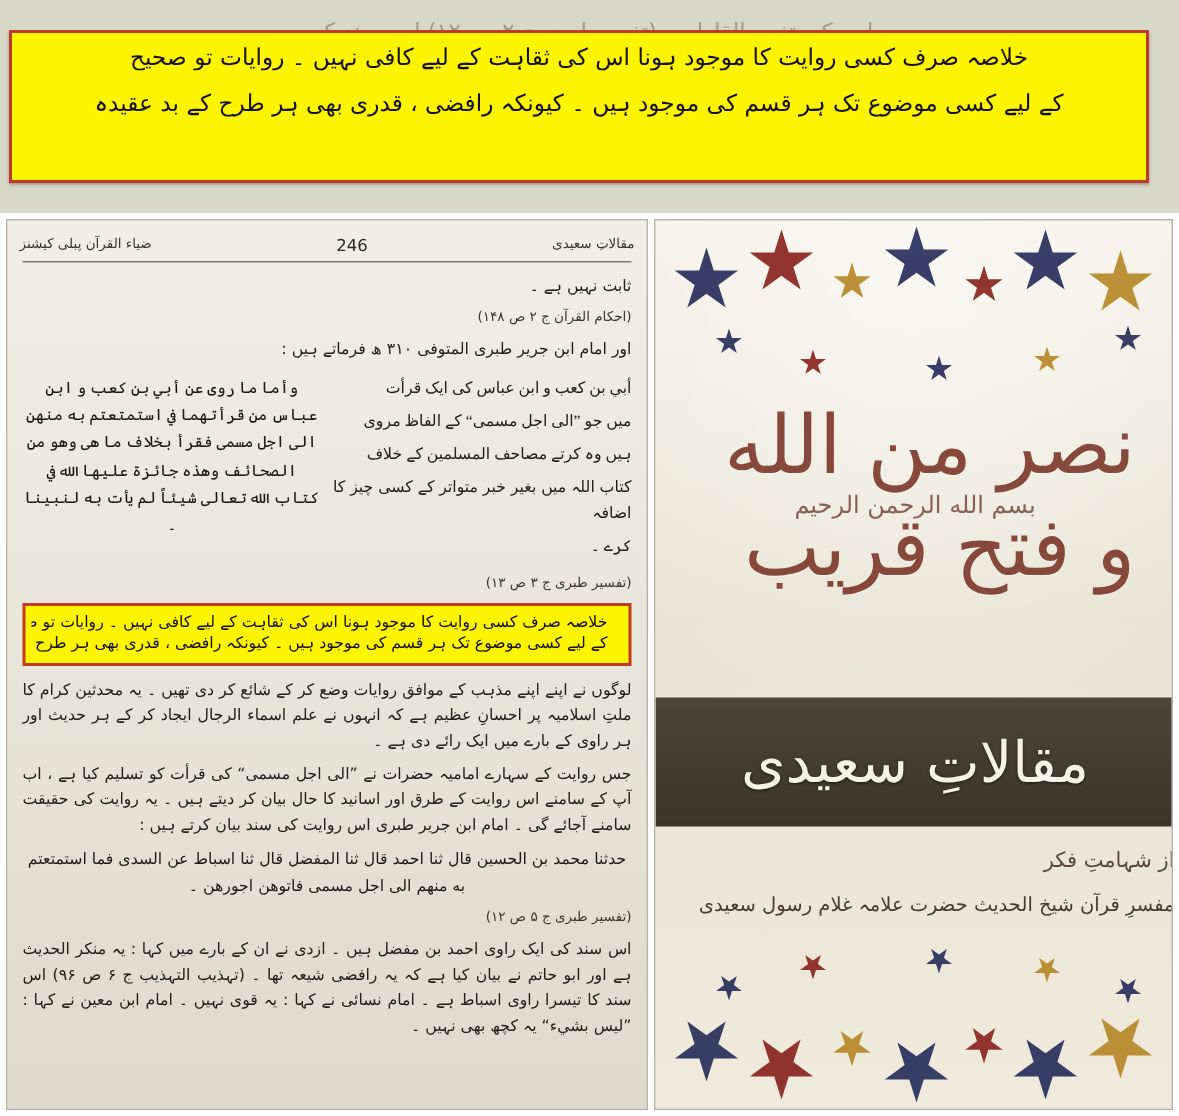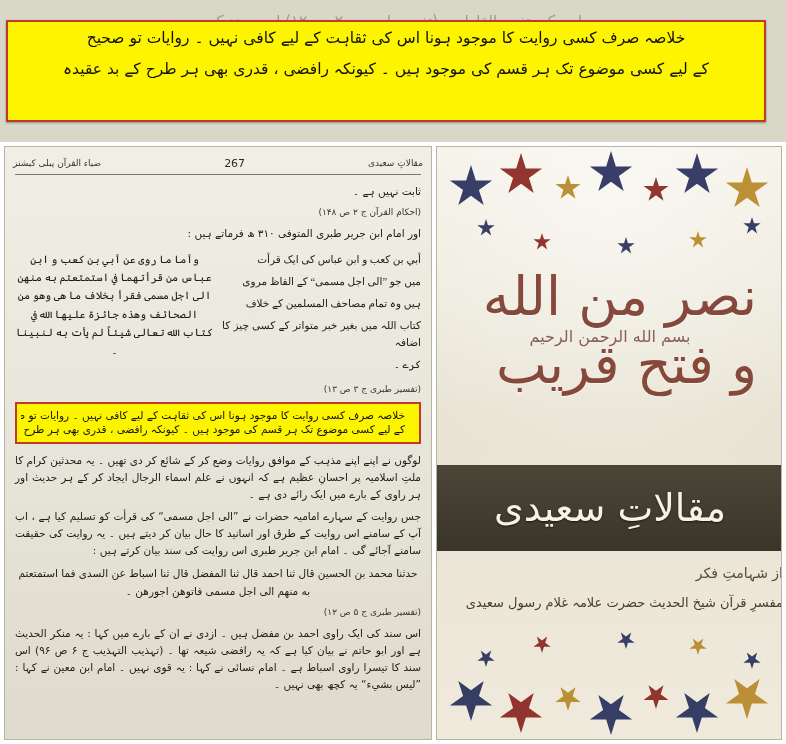--- a/index.html
+++ b/index.html
@@ -280,36 +280,36 @@
     </div>
   </div>
 
   <div class="lower">
 
     <div class="scan-page">
       <div class="scan-inner"></div>
 
       <div class="scan-header">
         <span>مقالاتِ سعیدی</span>
-        <span class="hdr-center">267</span>
+        <span class="hdr-center">246</span>
         <span>ضیاء القرآن پبلی کیشنز</span>
       </div>
       <div class="scan-rule"></div>
 
       <div class="scan-body">
         <p>ثابت نہیں ہے ۔</p>
         <p class="ref">(احکام القرآن ج ۲ ص ۱۴۸)</p>
         <p>اور امام ابن جریر طبری المتوفی ۳۱۰ ھ فرماتے ہیں :</p>
 
         <div class="two-col">
           <div class="col arabic-block">وأما ما روى عن أبي بن كعب و ابن عباس من قرأتهما في استمتعتم به منهن الى اجل مسمى فقرأ بخلاف ما هى وهو من الصحائف وهذه جائزة عليها الله في كتاب الله تعالى شيئاً لم يأت به لنبينا ۔</div>
           <div class="col">
             <p>أبي بن كعب و ابن عباس کی ایک قرأت</p>
             <p>میں جو ”الى اجل مسمى“ کے الفاظ مروی</p>
-            <p>ہیں وہ تمام مصاحف المسلمين کے خلاف</p>
+            <p>ہیں وہ کرتے مصاحف المسلمين کے خلاف</p>
             <p>کتاب اللہ میں بغیر خبر متواتر کے کسی چیز کا اضافہ</p>
             <p>کرے ۔</p>
           </div>
         </div>
 
         <p class="ref">(تفسیر طبری ج ۳ ص ۱۳)</p>
 
         <div class="scan-hl">
           <div class="hl-line">خلاصہ صرف کسی روایت کا موجود ہونا اس کی ثقاہت کے لیے کافی نہیں ۔ روایات تو صحیح</div>
           <div class="hl-line">کے لیے کسی موضوع تک ہر قسم کی موجود ہیں ۔ کیونکہ رافضی ، قدری بھی ہر طرح کے بد عقیدہ</div>

